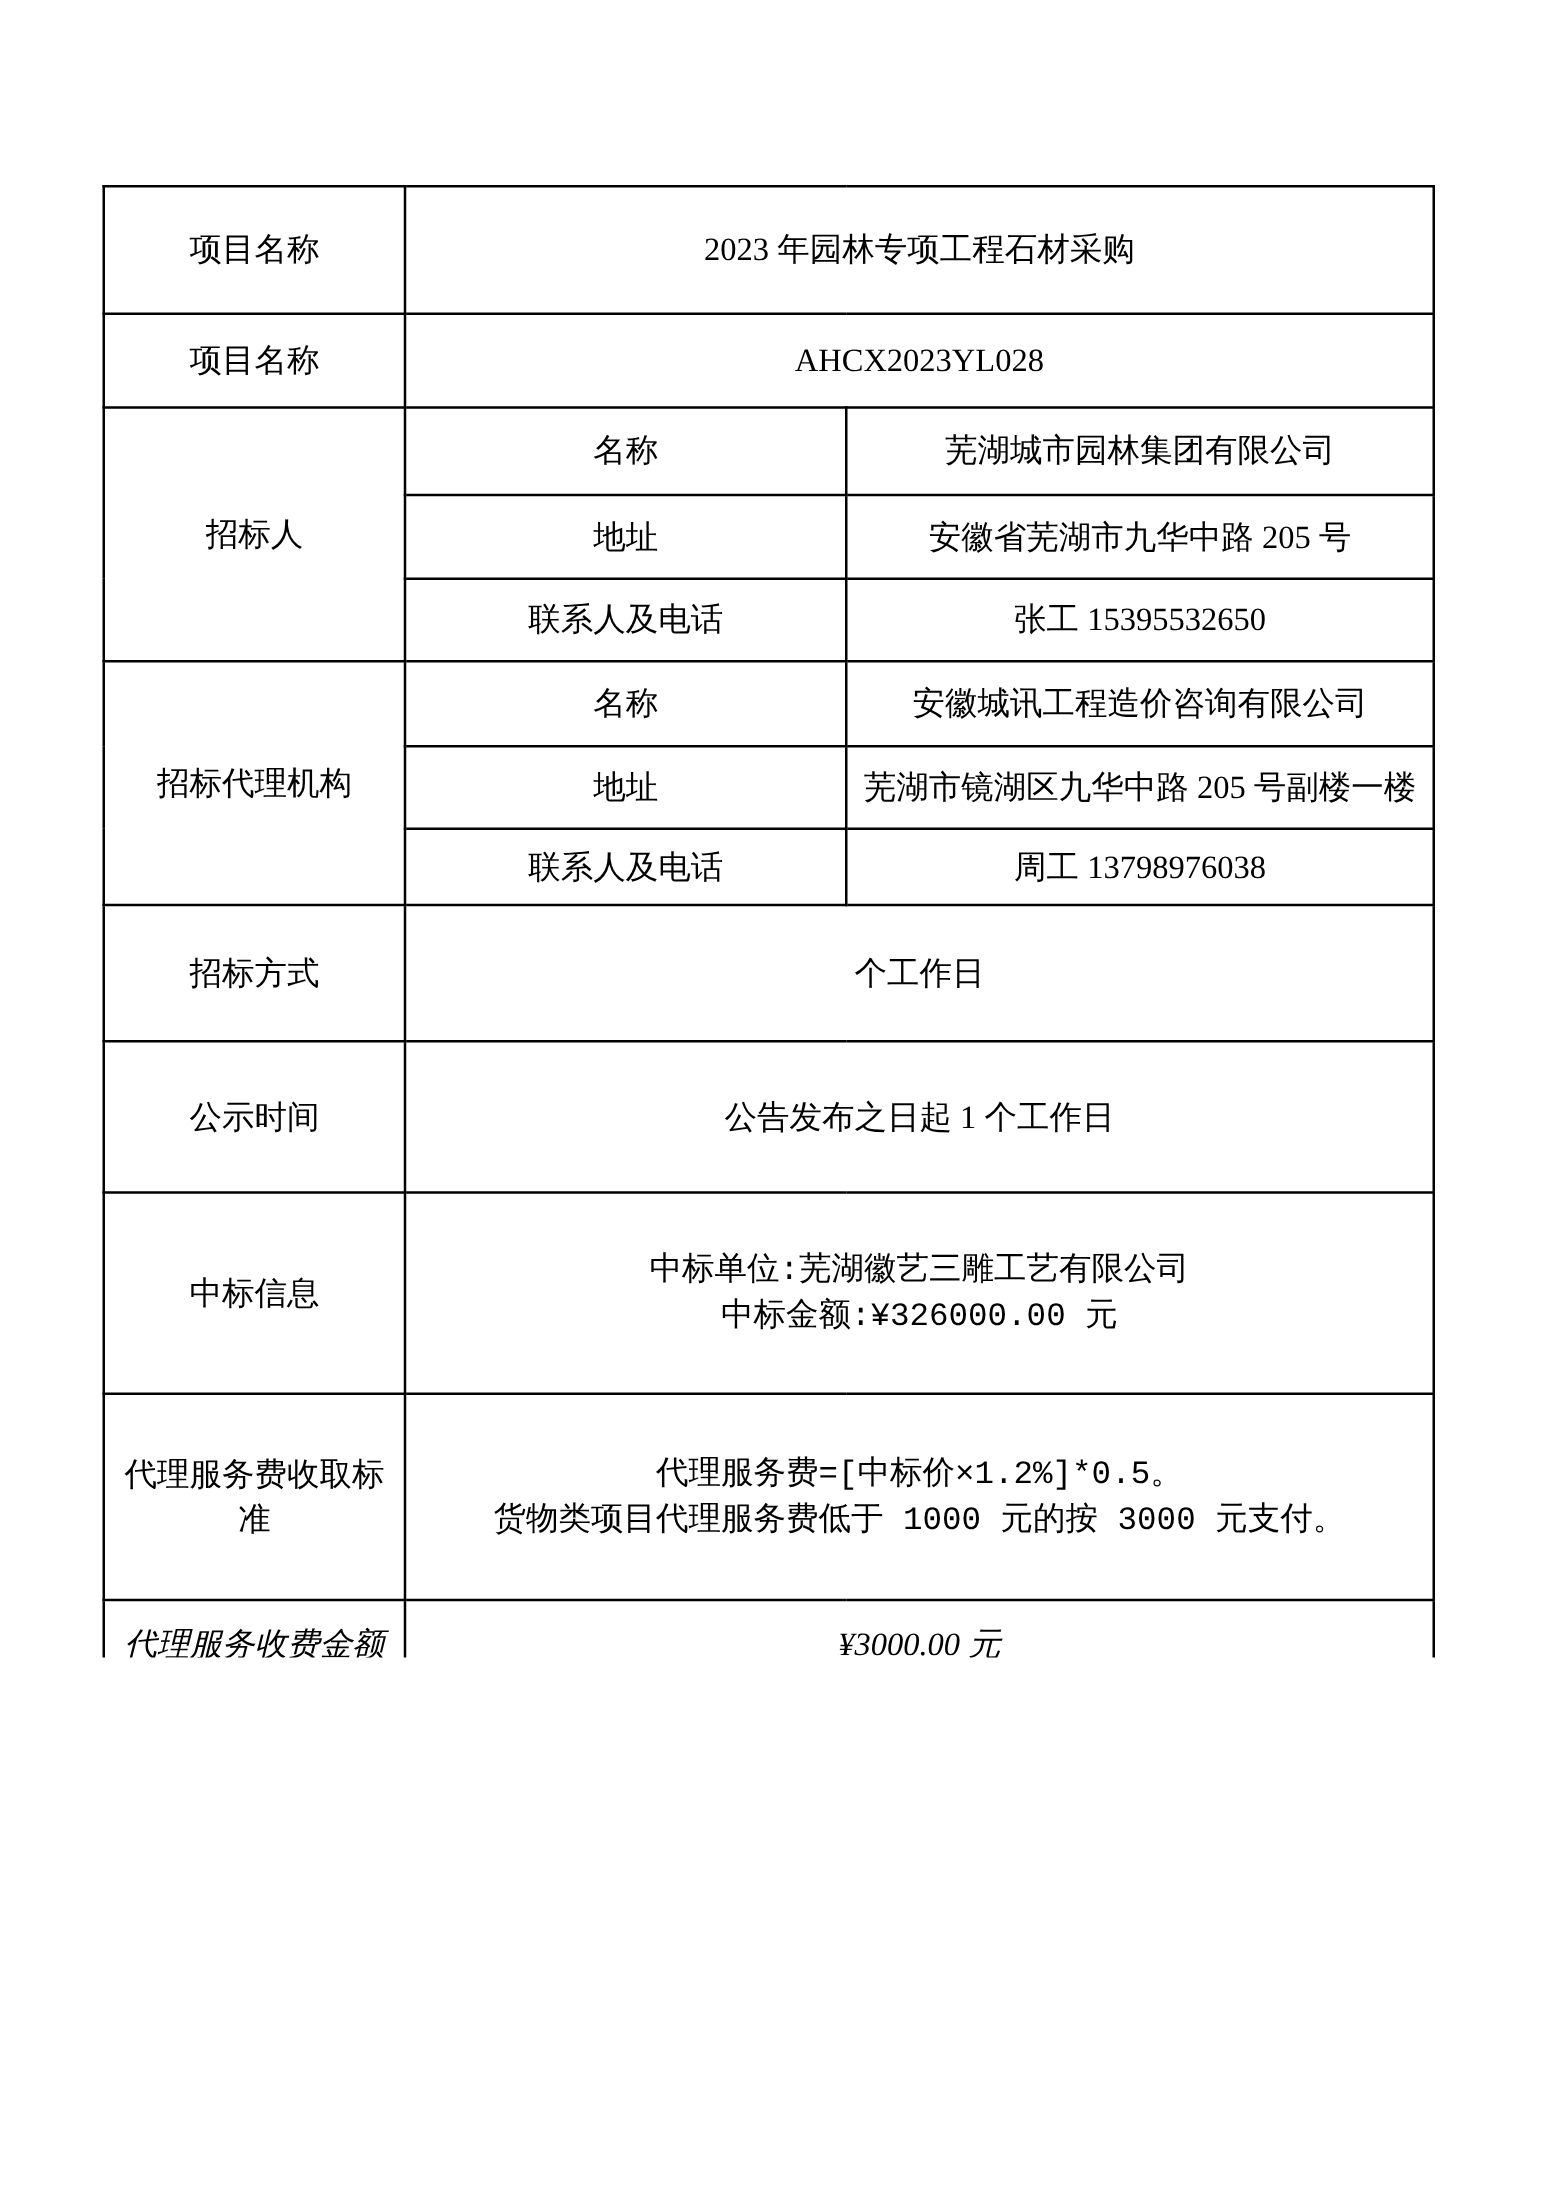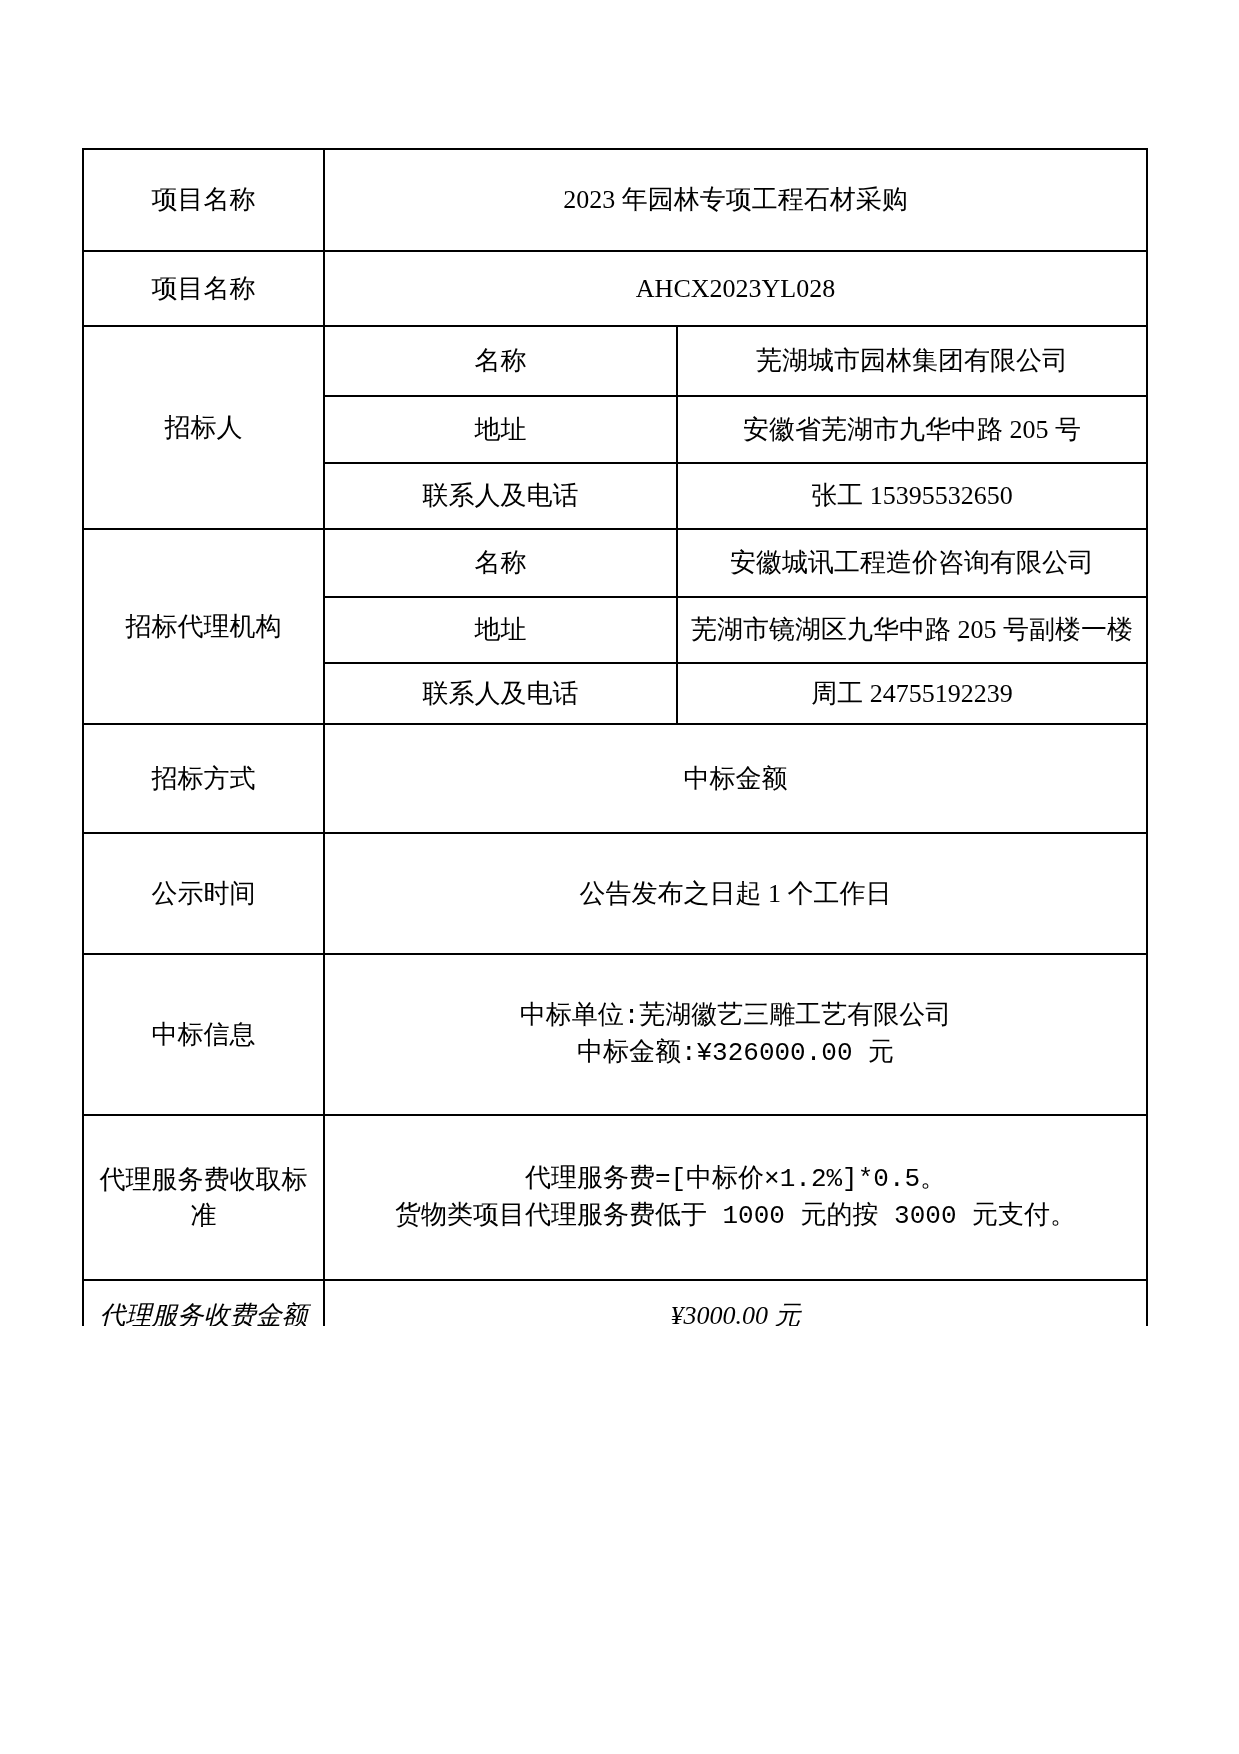--- a/index.html
+++ b/index.html
@@ -87,25 +87,25 @@
         <td rowspan="3">招标代理机构</td>
         <td>名称</td>
         <td>安徽城讯工程造价咨询有限公司</td>
       </tr>
       <tr class="h-r7">
         <td>地址</td>
         <td>芜湖市镜湖区九华中路 205 号副楼一楼</td>
       </tr>
       <tr class="h-r8">
         <td>联系人及电话</td>
-        <td>周工 24755192239</td>
+        <td>周工 13798976038</td>
       </tr>
       <tr class="h-r9">
         <td>招标方式</td>
-        <td colspan="2">中标金额</td>
+        <td colspan="2">个工作日</td>
       </tr>
       <tr class="h-r10">
         <td>公示时间</td>
         <td colspan="2">公告发布之日起 1 个工作日</td>
       </tr>
       <tr class="h-r11">
         <td>中标信息</td>
         <td colspan="2" class="two-line">
           <div>中标单位:芜湖徽艺三雕工艺有限公司</div>
           <div>中标金额:¥326000.00 元</div>

